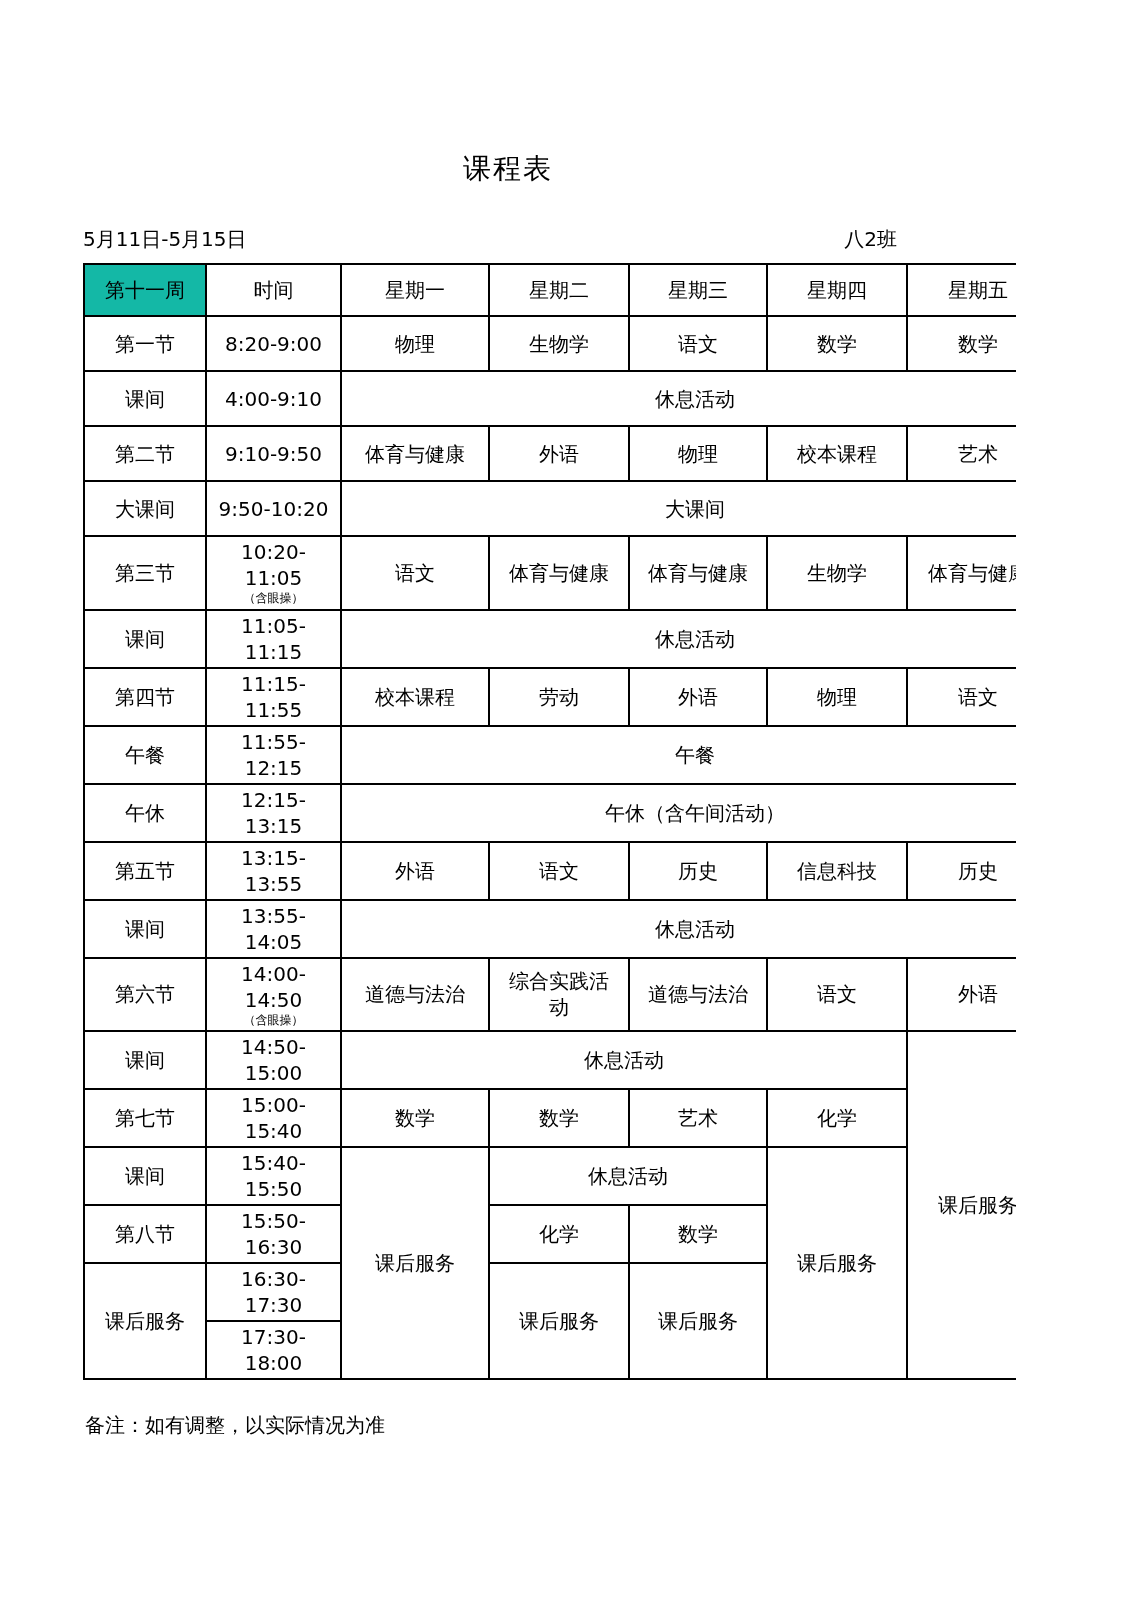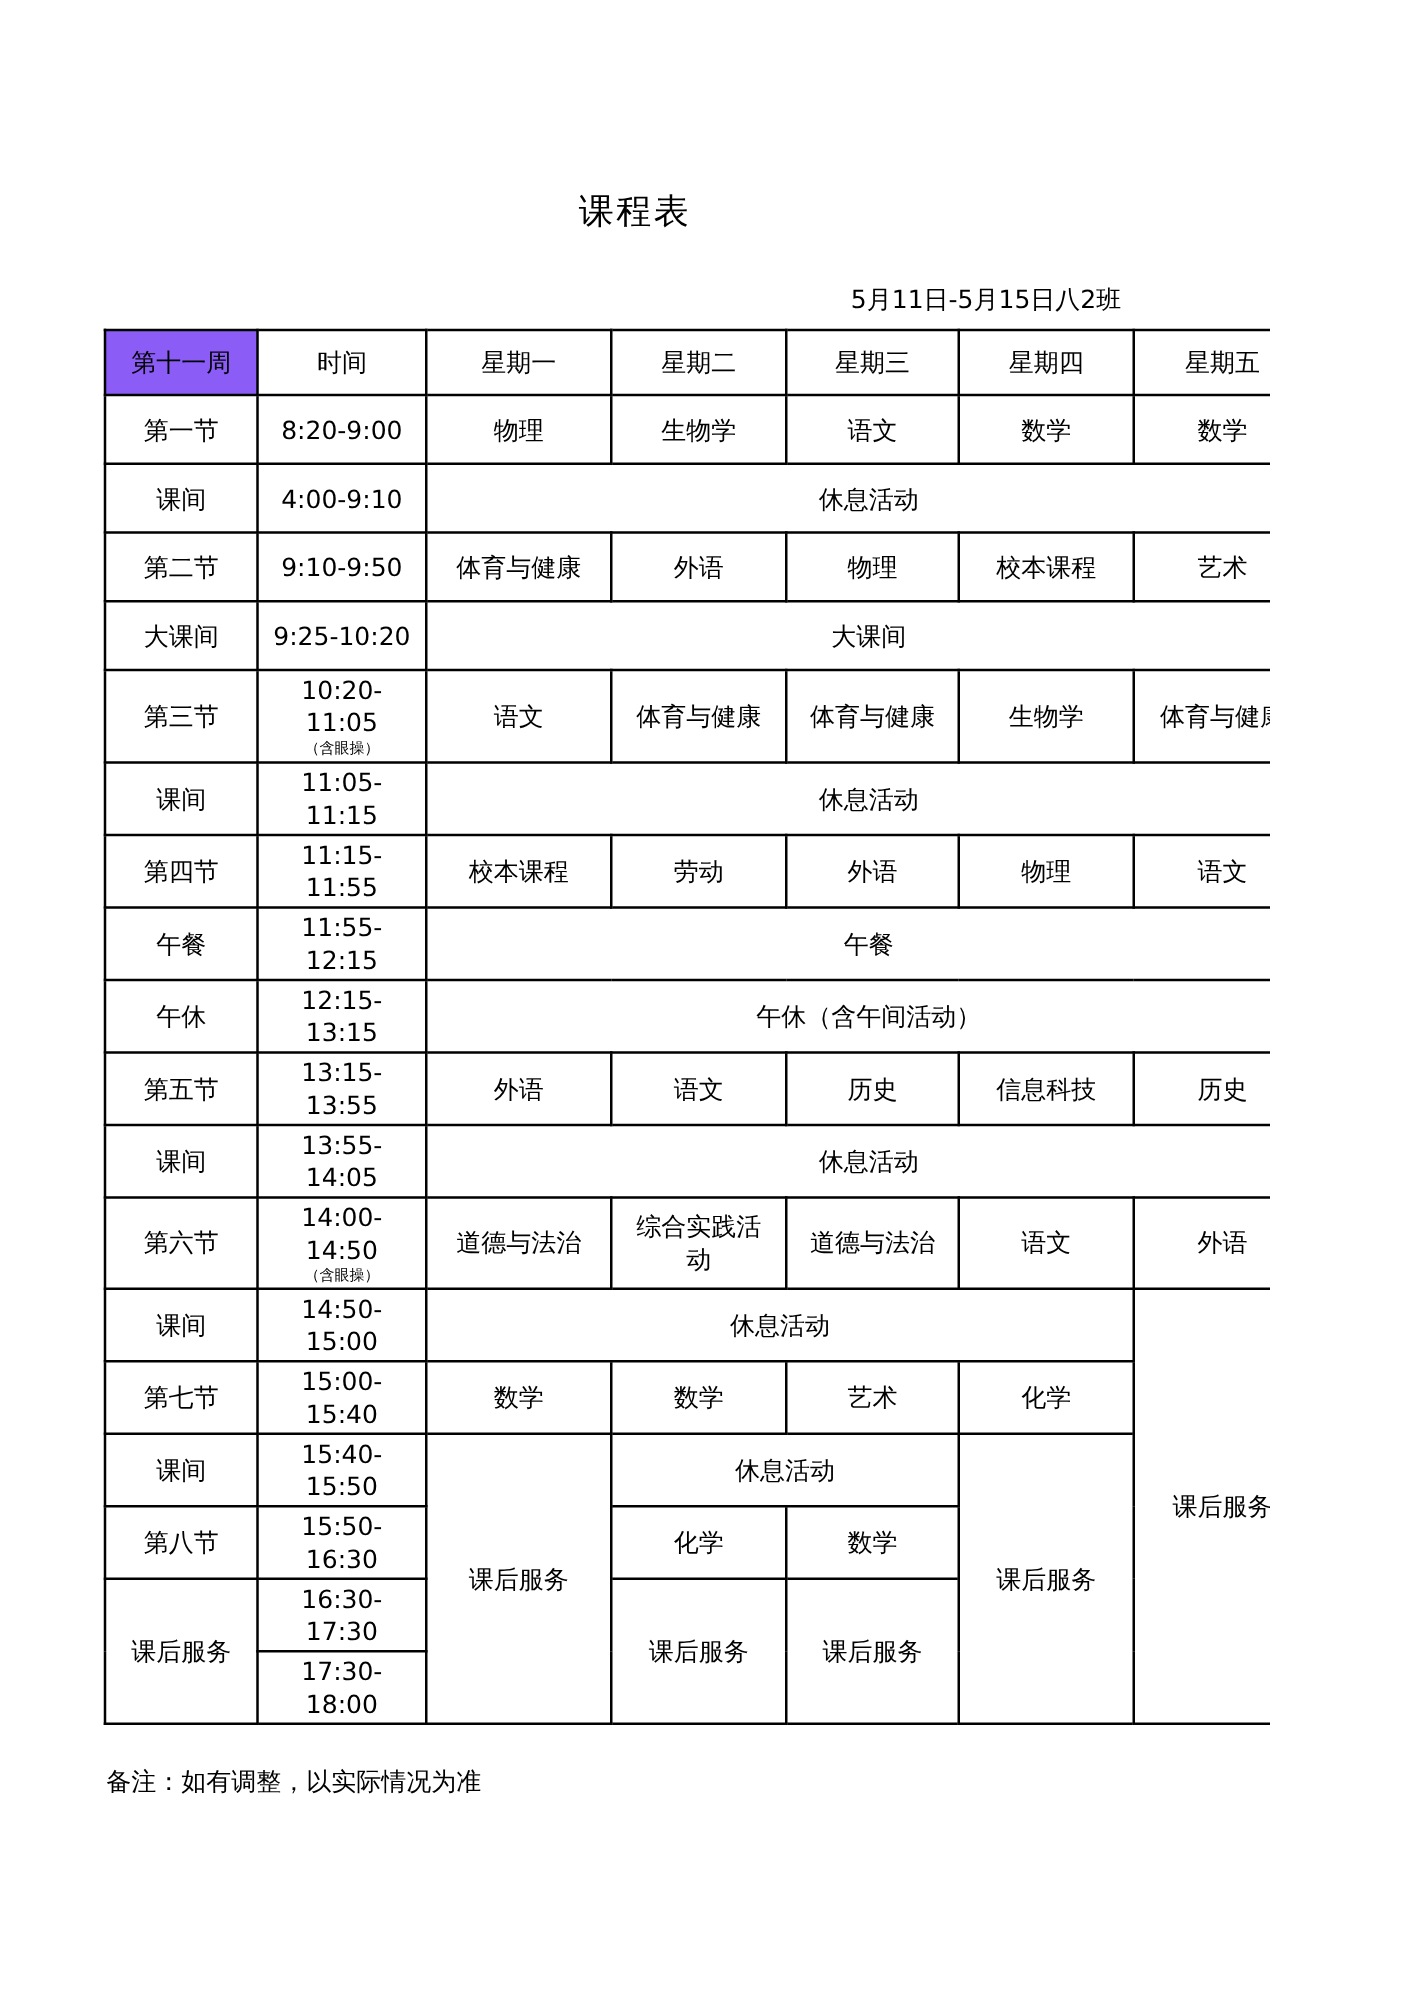--- a/index.html
+++ b/index.html
@@ -12,21 +12,21 @@
     position: relative;
   }
   .page { width: 1016px; height: 1600px; overflow: hidden; }
 
   .title-block { text-align: center; padding-top: 150px; }
   .doc-title { font-size: 28px; font-weight: 500; letter-spacing: 2px; }
   .doc-subtitle { font-size: 26px; font-weight: 500; margin-top: 10px; letter-spacing: 1px; }
 
   .meta-row {
     display: flex;
-    justify-content: flex-end;
+    justify-content: space-between;
     align-items: flex-end;
     margin: 38px 83px 10px 83px;
     font-size: 20px;
   }
   .meta-right { margin-right: 36px; }
 
   table.schedule {
     border-collapse: collapse;
     table-layout: fixed;
     margin-left: 83px;
@@ -73,21 +73,21 @@
         <col style="width:135px">
         <col style="width:148px">
       <col style="width:140px">
         <col style="width:138px">
         <col style="width:140px">
         <col style="width:142px">
     </colgroup>
 
     <tbody>
         <tr class="r-head">
-      <td class="week-cell" style="background-color: #8b5cf6;">第十一周</td>
+      <td class="week-cell" style="background-color: #14b8a6;">第十一周</td>
       <td>时间</td>
       <td>星期一</td>
       <td>星期二</td>
       <td>星期三</td>
       <td>星期四</td>
       <td>星期五</td>
     </tr>
 
     <tr class="r-std">
       <td>第一节</td>
@@ -110,21 +110,21 @@
       <td>9:10-9:50</td>
       <td class="c-day">体育与健康</td>
       <td class="c-day">外语</td>
       <td class="c-day">物理</td>
       <td class="c-day">校本课程</td>
       <td class="c-day">艺术</td>
     </tr>
 
     <tr class="r-std">
       <td>大课间</td>
-      <td>9:25-10:20</td>
+      <td>9:50-10:20</td>
       <td colspan="5">大课间</td>
     </tr>
 
     <tr class="r-tall">
       <td>第三节</td>
       <td>
         <div>10:20-11:05</div>
         <div class="time-note">（含眼操）</div>
       </td>
       <td class="c-day">语文</td>

